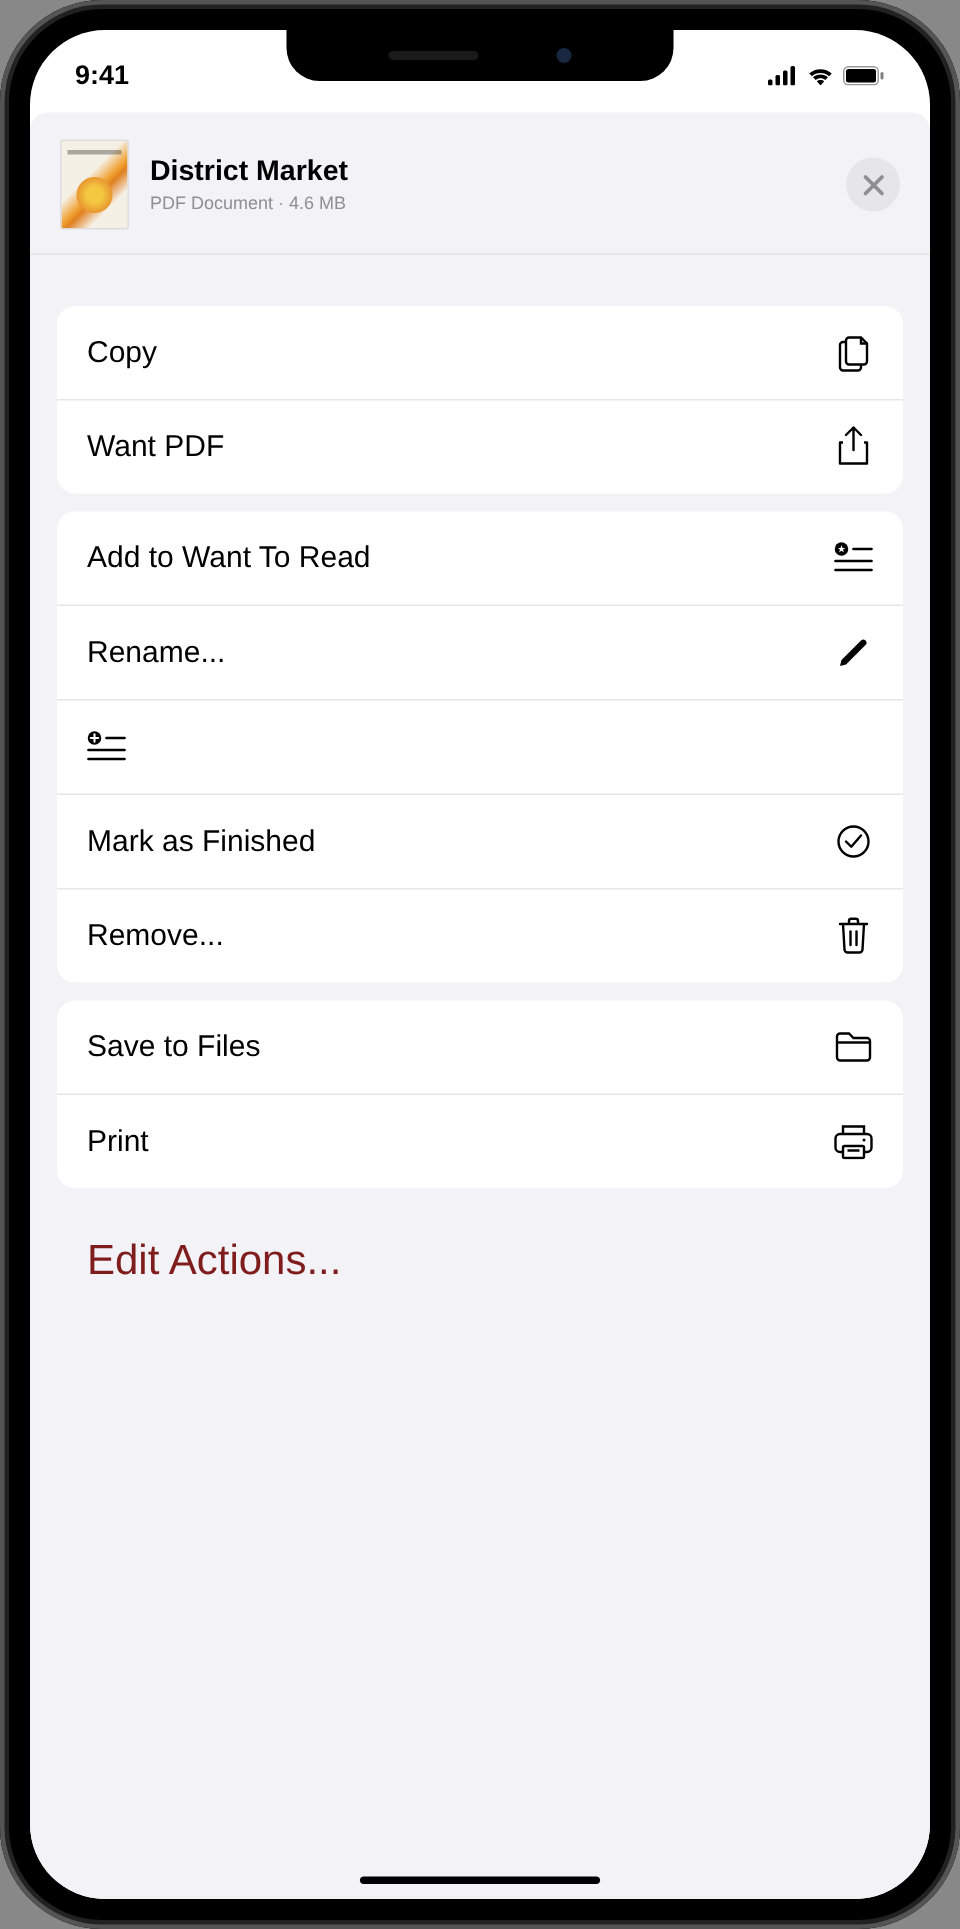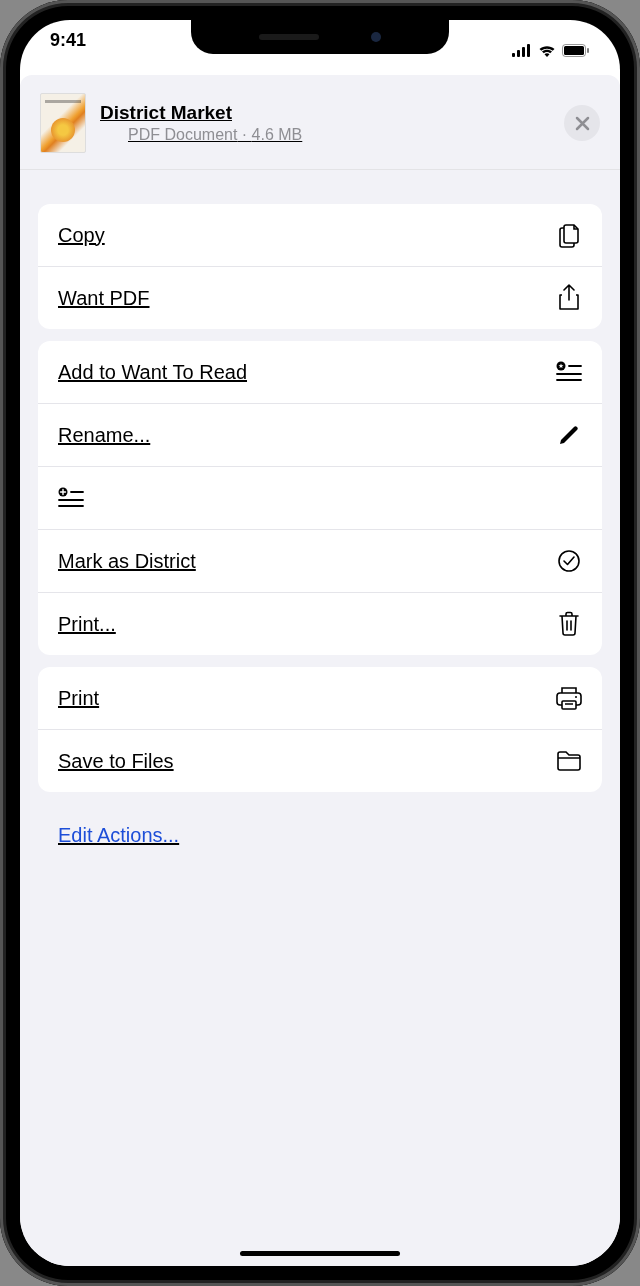--- a/index.html
+++ b/index.html
@@ -55,39 +55,39 @@
     .camera {
       width: 10px;
       height: 10px;
       background: #1a2740;
       border-radius: 50%;
     }
     .status-bar {
       height: 50px;
       display: flex;
       justify-content: space-between;
+      align-items: center;
       padding: 10px 30px 0;
       color: #000;
       font-weight: 600;
       font-size: 18px;
     }
     .status-right {
       display: flex;
       gap: 6px;
       align-items: center;
     }
     .content-area {
       position: absolute;
       top: 55px;
       left: 0;
       right: 0;
       bottom: 0;
       background: #f2f2f7;
       border-radius: 12px 12px 0 0;
-      text-decoration: underline;
     }
     .header {
       display: flex;
       align-items: center;
       padding: 18px 20px 16px 20px;
       border-bottom: 1px solid #e3e3e6;
     }
     .thumbnail {
       width: 46px;
       height: 60px;
@@ -120,23 +120,22 @@
     .header-text {
       flex: 1;
     }
     .doc-title {
       font-size: 19px;
       font-weight: 600;
       color: #000;
       margin-bottom: 2px;
     }
     .doc-subtitle {
-      font-size: 16px;
+      font-size: 12px;
       color: #8e8e93;
-      margin-left: 28px;
     }
     .close-btn {
       width: 36px;
       height: 36px;
       background: #e5e5ea;
       border-radius: 50%;
       display: flex;
       align-items: center;
       justify-content: center;
       color: #8e8e93;
@@ -171,22 +170,22 @@
     .action-icon {
       width: 26px;
       height: 26px;
       display: flex;
       align-items: center;
       justify-content: center;
       color: #000;
     }
     .edit-actions {
       padding: 20px 20px;
-      font-size: 20px;
-      color: #1d4ed8;
+      font-size: 28px;
+      color: #7f1d1d;
       cursor: pointer;
     }
     .home-indicator {
       position: absolute;
       bottom: 10px;
       left: 50%;
       transform: translateX(-50%);
       width: 160px;
       height: 5px;
       background: #000;
@@ -301,63 +300,63 @@
               <svg width="26" height="22" viewBox="0 0 26 22" fill="none" stroke="#000" stroke-width="1.8">
                 <circle cx="5" cy="5" r="4.5" fill="#000" stroke="none"></circle>
                 <path d="M5 2.5 V7.5 M2.5 5 H7.5" stroke="#fff" stroke-width="1.4" stroke-linecap="round"></path>
                 <line x1="13" y1="5" x2="25" y2="5" stroke-linecap="round"></line>
                 <line x1="1" y1="13" x2="25" y2="13" stroke-linecap="round"></line>
                 <line x1="1" y1="19" x2="25" y2="19" stroke-linecap="round"></line>
               </svg>
             </span>
           </div>
           <div class="action-item">
-            <span class="action-label">Mark as District</span>
+            <span class="action-label">Mark as Finished</span>
             <span class="action-icon">
               <svg width="24" height="24" viewBox="0 0 24 24" fill="none" stroke="#000" stroke-width="1.6">
                 <circle cx="12" cy="12" r="10"></circle>
                 <path d="M7 12 L10.5 15.5 L17 8" stroke-linecap="round" stroke-linejoin="round"></path>
               </svg>
             </span>
           </div>
           <div class="action-item">
-            <span class="action-label">Print...</span>
+            <span class="action-label">Remove...</span>
             <span class="action-icon">
               <svg width="22" height="26" viewBox="0 0 22 26" fill="none" stroke="#000" stroke-width="1.6">
                 <path d="M2 5 H20 M8 5 V3 C8 2 8.5 1.5 9.5 1.5 H12.5 C13.5 1.5 14 2 14 3 V5" stroke-linecap="round"></path>
                 <path d="M4 5 L5 22 C5 23 6 24 7 24 H15 C16 24 17 23 17 22 L18 5" stroke-linejoin="round"></path>
                 <line x1="9" y1="10" x2="9" y2="19" stroke-linecap="round"></line>
                 <line x1="13" y1="10" x2="13" y2="19" stroke-linecap="round"></line>
               </svg>
             </span>
           </div>
         </div>
 
         <div class="action-group">
+          <div class="action-item">
+            <span class="action-label">Save to Files</span>
+            <span class="action-icon">
+              <svg width="26" height="22" viewBox="0 0 26 22" fill="none" stroke="#000" stroke-width="1.6">
+                <path d="M2 4 C2 3 3 2 4 2 H10 L13 5 H22 C23 5 24 6 24 7 V18 C24 19 23 20 22 20 H4 C3 20 2 19 2 18 Z"></path>
+                <line x1="2" y1="8" x2="24" y2="8"></line>
+              </svg>
+            </span>
+          </div>
           <div class="action-item">
             <span class="action-label">Print</span>
             <span class="action-icon">
               <svg width="26" height="24" viewBox="0 0 26 24" fill="none" stroke="#000" stroke-width="1.6">
                 <rect x="1" y="7" width="24" height="12" rx="3"></rect>
                 <path d="M6 7 V2 H20 V7"></path>
                 <rect x="6" y="15" width="14" height="8" rx="1" fill="#fff"></rect>
                 <line x1="9" y1="18" x2="17" y2="18"></line>
                 <circle cx="20" cy="11" r="1" fill="#000" stroke="none"></circle>
               </svg>
             </span>
           </div>
-          <div class="action-item">
-            <span class="action-label">Save to Files</span>
-            <span class="action-icon">
-              <svg width="26" height="22" viewBox="0 0 26 22" fill="none" stroke="#000" stroke-width="1.6">
-                <path d="M2 4 C2 3 3 2 4 2 H10 L13 5 H22 C23 5 24 6 24 7 V18 C24 19 23 20 22 20 H4 C3 20 2 19 2 18 Z"></path>
-                <line x1="2" y1="8" x2="24" y2="8"></line>
-              </svg>
-            </span>
-          </div>
         </div>
 
         <div class="edit-actions">Edit Actions...</div>
 
       </div>
     </div>
 
     <div class="home-indicator"></div>
   </div>
 </div>

